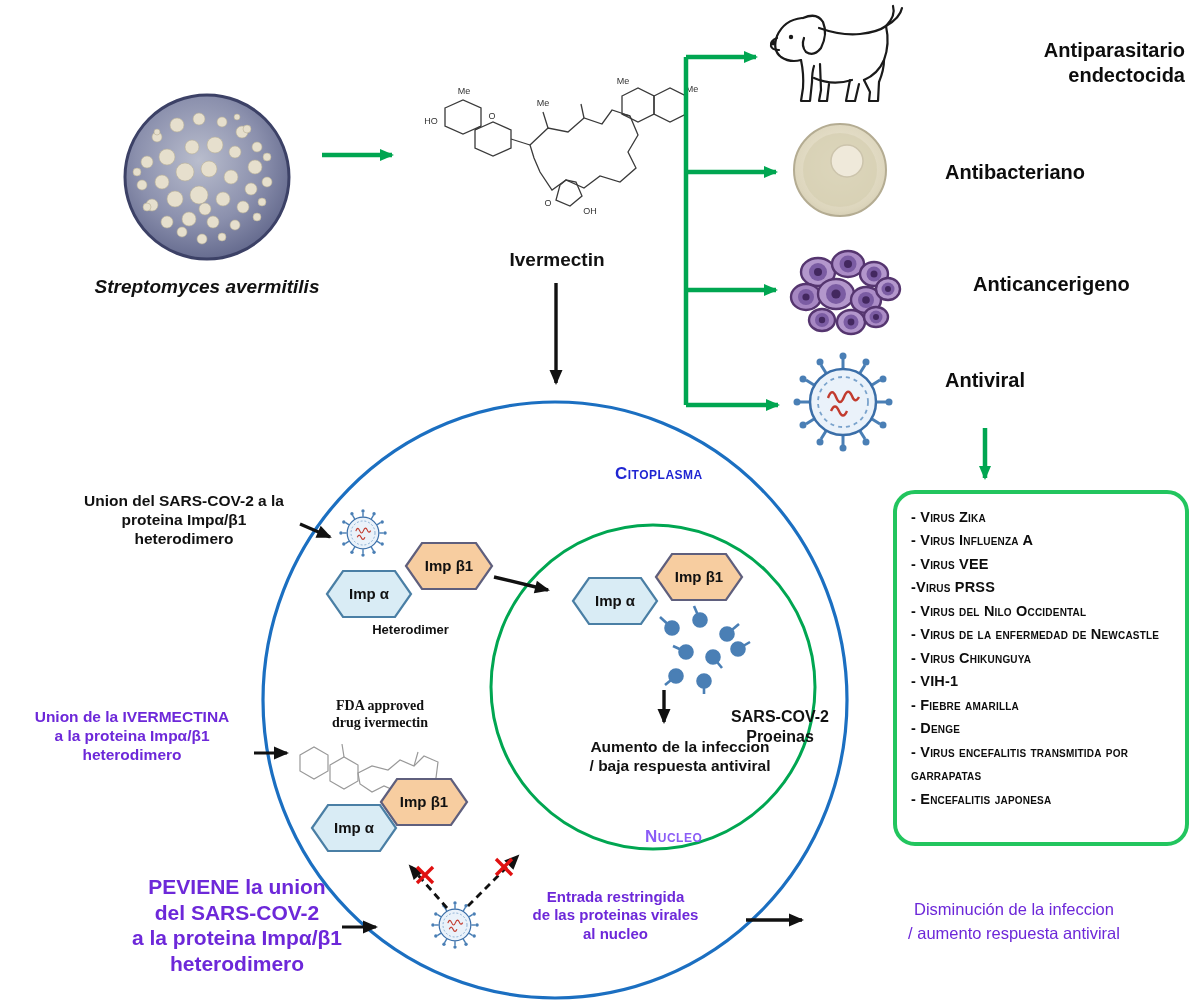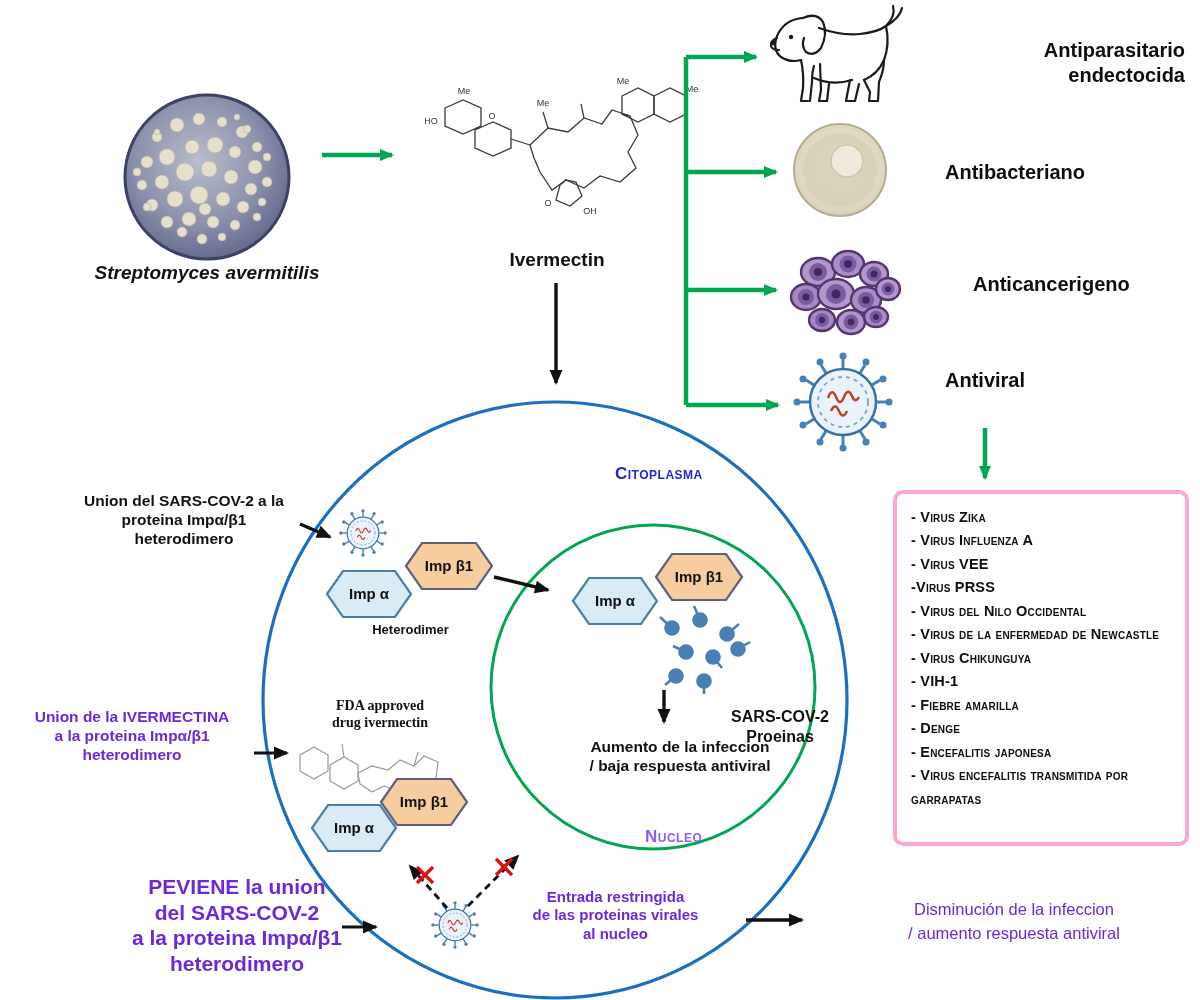--- a/index.html
+++ b/index.html
@@ -6,22 +6,22 @@
   #canvas{position:relative;width:1200px;height:1000px;background:#fff;overflow:hidden;
           font-family:"Liberation Sans",sans-serif;}
   #art{position:absolute;left:0;top:0;}
   .lbl{position:absolute;color:#111;white-space:pre-line;line-height:1.22;}
   .b{font-weight:bold;}
   .ctr{text-align:center;}
   .red{color:#6d28d9;}
   .sc{font-variant:small-caps;}
   .ital{font-style:italic;}
   .use-label{font-weight:bold;font-size:20px;line-height:1.25;color:#0d0d0d;}
-  .vbox{position:absolute;left:893px;top:490px;width:296px;height:356px;border:4px solid #f9a8d4;
-        border-radius:10px;box-sizing:border-box;padding:12px 6px 6px 14px;background:#fff;}
+  .vbox{position:absolute;left:893px;top:490px;width:296px;height:356px;border:4px solid #22c55e;
+        border-radius:22px;box-sizing:border-box;padding:12px 6px 6px 14px;background:#fff;}
   .vitem{font-size:14.5px;font-weight:600;font-variant:small-caps;line-height:1.62;
          color:#0d0d0d;letter-spacing:.2px;}
   text.hexlbl{font-family:"Liberation Sans",sans-serif;font-weight:bold;font-size:15px;fill:#111;text-anchor:middle;}
   text.chem{font-family:"Liberation Sans",sans-serif;font-size:9px;fill:#333;text-anchor:middle;}
   .serif{font-family:"Liberation Serif",serif;}
 </style>
 </head>
 <body>
 
 <div id="canvas">
@@ -301,43 +301,43 @@
           <line x1="512" y1="859" x2="496" y2="875"></line>
     </g>
   </g>
 
   <line x1="300" y1="524" x2="330" y2="537" stroke="#111" stroke-width="3.2" marker-end="url(#ahB)"></line>
   <line x1="254" y1="753" x2="287" y2="753" stroke="#111" stroke-width="3.2" marker-end="url(#ahB)"></line>
   <line x1="342" y1="927" x2="376" y2="927" stroke="#111" stroke-width="3.2" marker-end="url(#ahB)"></line>
   <line x1="746" y1="920" x2="802" y2="920" stroke="#111" stroke-width="3.4" marker-end="url(#ahB)"></line>
 </svg>
 
-<div class="lbl b ital ctr" style="left:57px;top:261px;width:300px;font-size:19px;">Streptomyces avermitilis</div>
+<div class="lbl b ital ctr" style="left:57px;top:275px;width:300px;font-size:19px;">Streptomyces avermitilis</div>
 
 <div class="lbl b ctr" style="left:477px;top:248px;width:160px;font-size:19px;">Ivermectin</div>
 
 <div class="lbl use-label" style="left:945px;top:38px;width:240px;text-align:right;">Antiparasitario
 endectocida</div>
 <div class="lbl use-label" style="left:945px;top:160px;width:240px;">Antibacteriano</div>
 <div class="lbl use-label" style="left:945px;top:272px;width:240px;margin-left:28px;">Anticancerigeno</div>
 <div class="lbl use-label" style="left:945px;top:368px;width:240px;">Antiviral</div>
 
 <div class="vbox">
   <div class="vitem">- Virus Zika</div>
   <div class="vitem">- Virus Influenza A</div>
   <div class="vitem">- Virus VEE</div>
   <div class="vitem">-Virus PRSS</div>
   <div class="vitem">- Virus  del Nilo Occidental</div>
   <div class="vitem">- Virus de la enfermedad de Newcastle</div>
   <div class="vitem">- Virus Chikunguya</div>
   <div class="vitem">- VIH-1</div>
   <div class="vitem">- Fiebre amarilla</div>
   <div class="vitem">- Denge</div>
+  <div class="vitem">- Virus encefalitis transmitida por garrapatas</div>
   <div class="vitem">- Encefalitis japonesa</div>
-  <div class="vitem">- Virus encefalitis transmitida por garrapatas</div>
 </div>
 
 <div class="lbl b sc" style="left:615px;top:464px;font-size:17px;color:#2026d2;letter-spacing:.5px;">Citoplasma</div>
 <div class="lbl b sc" style="left:645px;top:827px;font-size:17px;color:#8b5cf6;letter-spacing:.5px;">Nucleo</div>
 
 <div class="lbl b ctr" style="left:358px;top:622px;width:105px;font-size:13px;">Heterodimer</div>
 
 <div class="lbl b ctr" style="left:705px;top:679px;width:150px;font-size:16px;margin-top:28px;">SARS-COV-2
 Proeinas</div>
 

